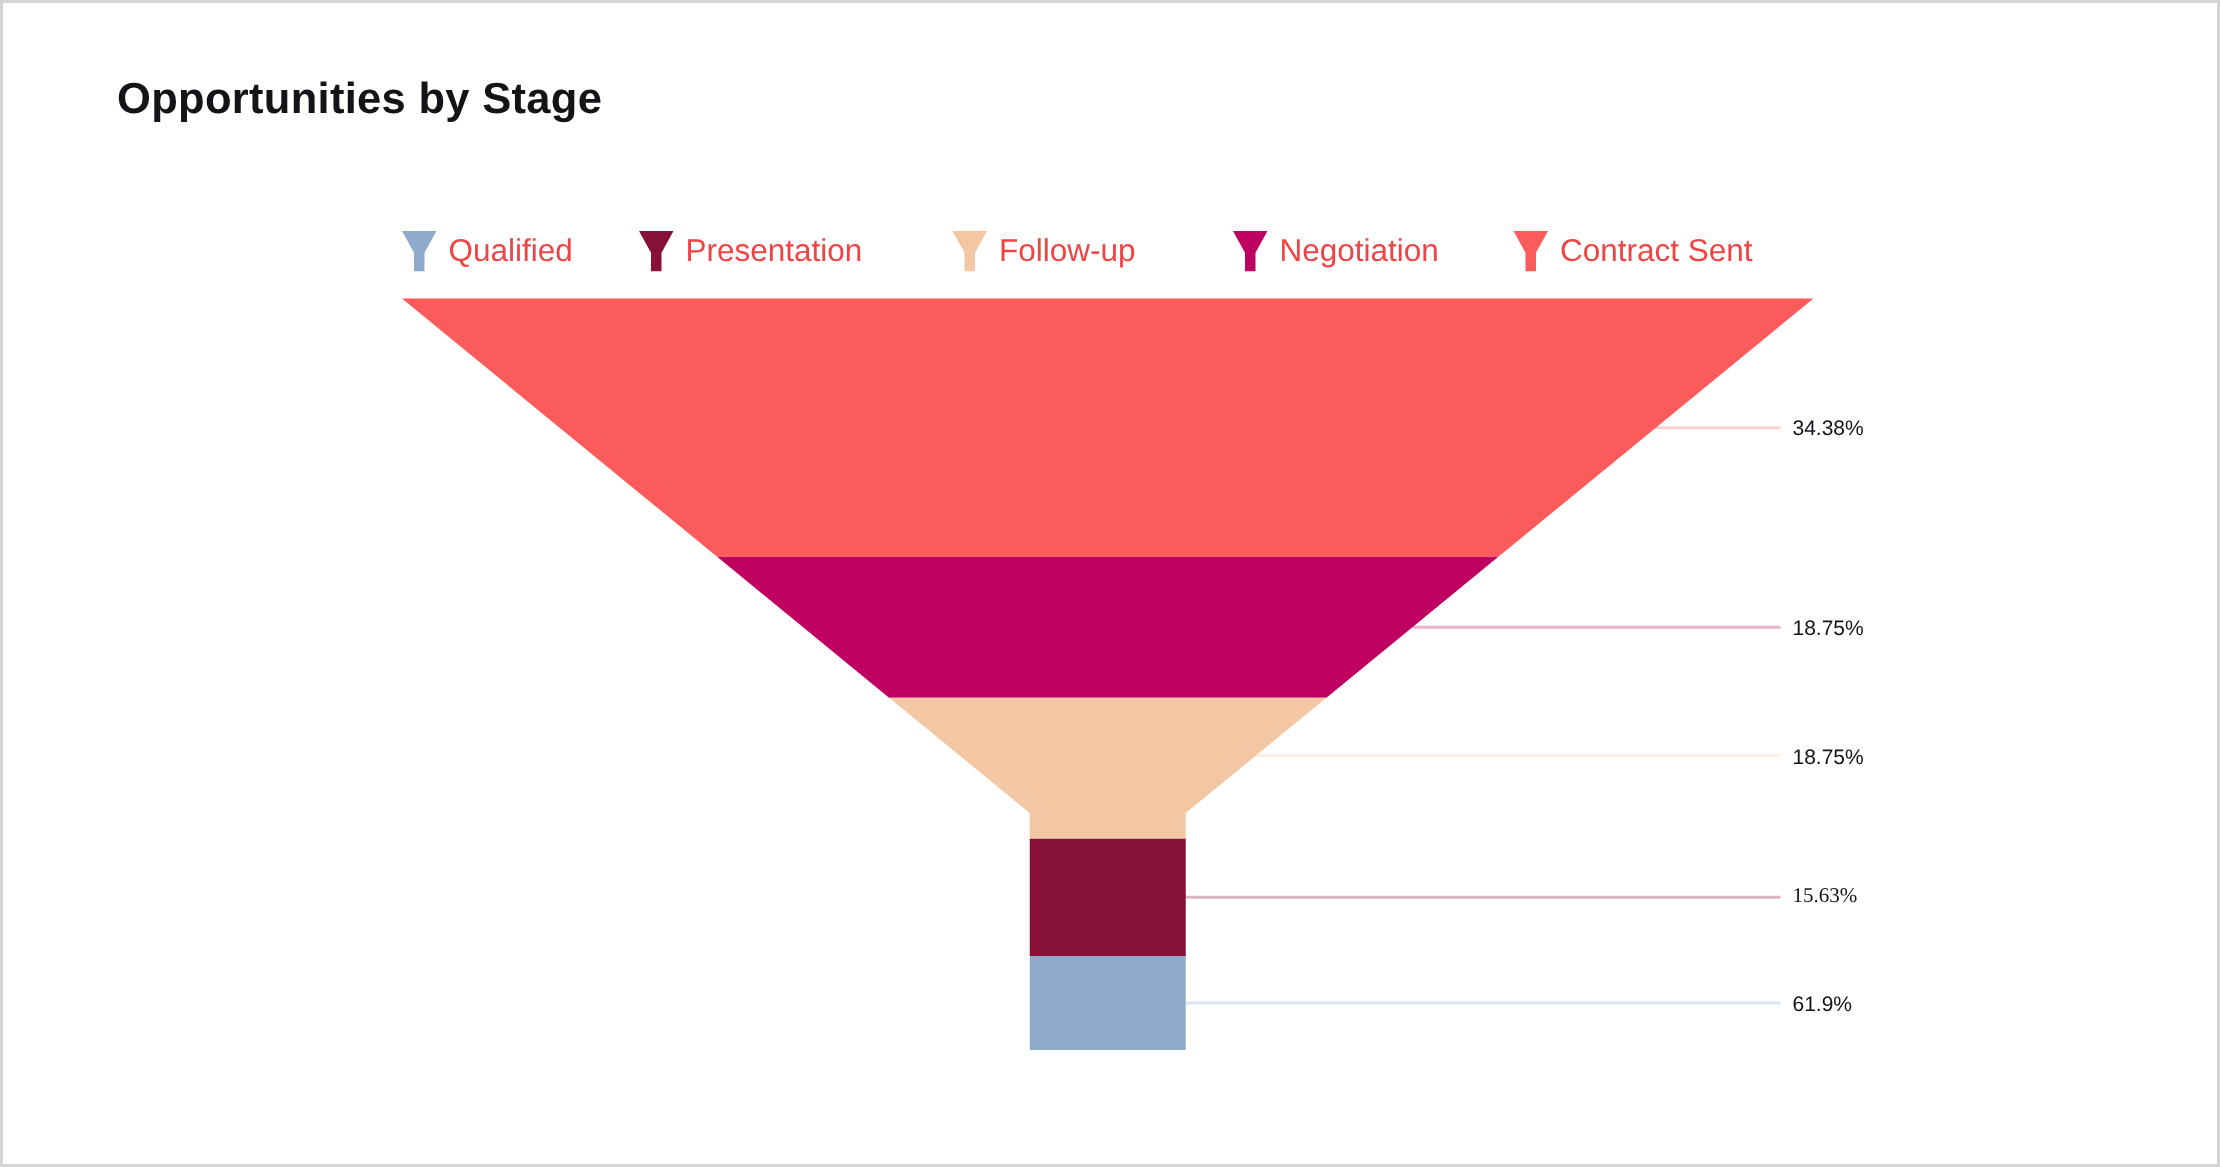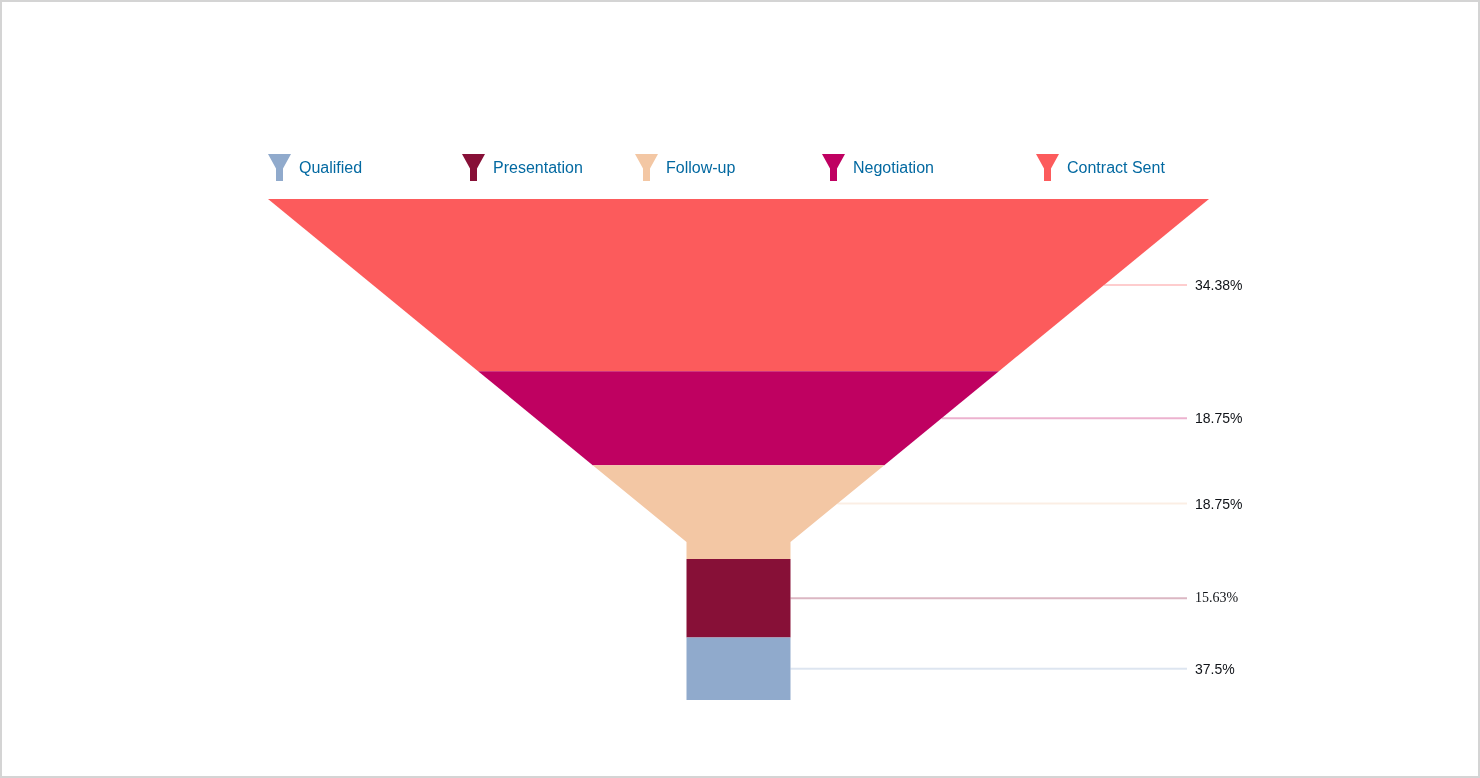--- a/index.html
+++ b/index.html
@@ -26,63 +26,64 @@
   .legend { position: absolute; left: 0; top: 0; width: 100%; height: 0; }
   .legend-item {
     position: absolute;
     display: flex;
     align-items: center;
     gap: 8px;
     top: 152px;
     cursor: pointer;
   }
   .legend-item .label {
-    font-size: 16px;
-    color: #0369a1;
+    font-size: 21px;
+    color: #ef4444;
     white-space: nowrap;
   }
   .funnel-svg { position: absolute; left: 0; top: 0; }
   .pct-label {
     position: absolute;
     font-size: 14px;
     color: #101318;
     line-height: 24px;
     white-space: nowrap;
   }
 </style>
 </head>
 <body>
 
 <div class="page">
+  <h1 class="chart-title">Opportunities by Stage</h1>
   <div class="legend" id="legend">
       <div class="legend-item" style="left: 266px;">
         <svg width="23" height="27" viewBox="0 0 23 27">
           <polygon points="0,0 23,0 15,14.5 15,27 8,27 8,14.5" fill="#90AACC"></polygon>
         </svg>
         <span class="label">Qualified</span>
       </div>
-      <div class="legend-item" style="left: 460px;">
+      <div class="legend-item" style="left: 424px;">
         <svg width="23" height="27" viewBox="0 0 23 27">
           <polygon points="0,0 23,0 15,14.5 15,27 8,27 8,14.5" fill="#871037"></polygon>
         </svg>
         <span class="label">Presentation</span>
       </div>
       <div class="legend-item" style="left: 633px;">
         <svg width="23" height="27" viewBox="0 0 23 27">
           <polygon points="0,0 23,0 15,14.5 15,27 8,27 8,14.5" fill="#F3C7A4"></polygon>
         </svg>
         <span class="label">Follow-up</span>
       </div>
       <div class="legend-item" style="left: 820px; justify-content: center;">
         <svg width="23" height="27" viewBox="0 0 23 27">
           <polygon points="0,0 23,0 15,14.5 15,27 8,27 8,14.5" fill="#BF0161"></polygon>
         </svg>
         <span class="label">Negotiation</span>
       </div>
-      <div class="legend-item" style="left: 1034px; text-align: center;">
+      <div class="legend-item" style="left: 1007px; text-align: center;">
         <svg width="23" height="27" viewBox="0 0 23 27">
           <polygon points="0,0 23,0 15,14.5 15,27 8,27 8,14.5" fill="#FC5B5C"></polygon>
         </svg>
         <span class="label">Contract Sent</span>
       </div>
     </div>
   <svg class="funnel-svg" id="funnel" width="1480" height="778" viewBox="0 0 1480 778">
       <polygon fill="#FC5B5C" points="266.0,197.0 1207.0,197.0 996.9,369.2 476.1,369.2"></polygon>
       <line x1="1101.9" y1="283.1" x2="1185" y2="283.1" stroke="#FC5B5C" stroke-opacity="0.3" stroke-width="2"></line>
       <polygon fill="#BF0161" points="476.1,369.2 996.9,369.2 882.3,463.2 590.7,463.2"></polygon>
@@ -92,15 +93,15 @@
       <polygon fill="#871037" points="684.5,557.1 788.5,557.1 788.5,635.4 684.5,635.4"></polygon>
       <line x1="788.5" y1="596.2" x2="1185" y2="596.2" stroke="#871037" stroke-opacity="0.3" stroke-width="2"></line>
       <polygon fill="#90AACC" points="684.5,635.4 788.5,635.4 788.5,698.0 684.5,698.0"></polygon>
       <line x1="788.5" y1="666.7" x2="1185" y2="666.7" stroke="#90AACC" stroke-opacity="0.3" stroke-width="2"></line>
     </svg>
   <div id="labels">
       <div class="pct-label" style="left: 1193px; top: 271.113px;">34.38%</div>
       <div class="pct-label" style="left: 1193px; top: 404.191px;">18.75%</div>
       <div class="pct-label" style="left: 1193px; top: 489.577px;">18.75%</div>
       <div class="pct-label" style="left: 1193px; top: 584.232px; font-family: Liberation Serif, serif;">15.63%</div>
-      <div class="pct-label" style="left: 1193px; top: 654.691px;">37.5%</div>
+      <div class="pct-label" style="left: 1193px; top: 654.691px;">61.9%</div>
     </div>
 </div>
 
 </body></html>

